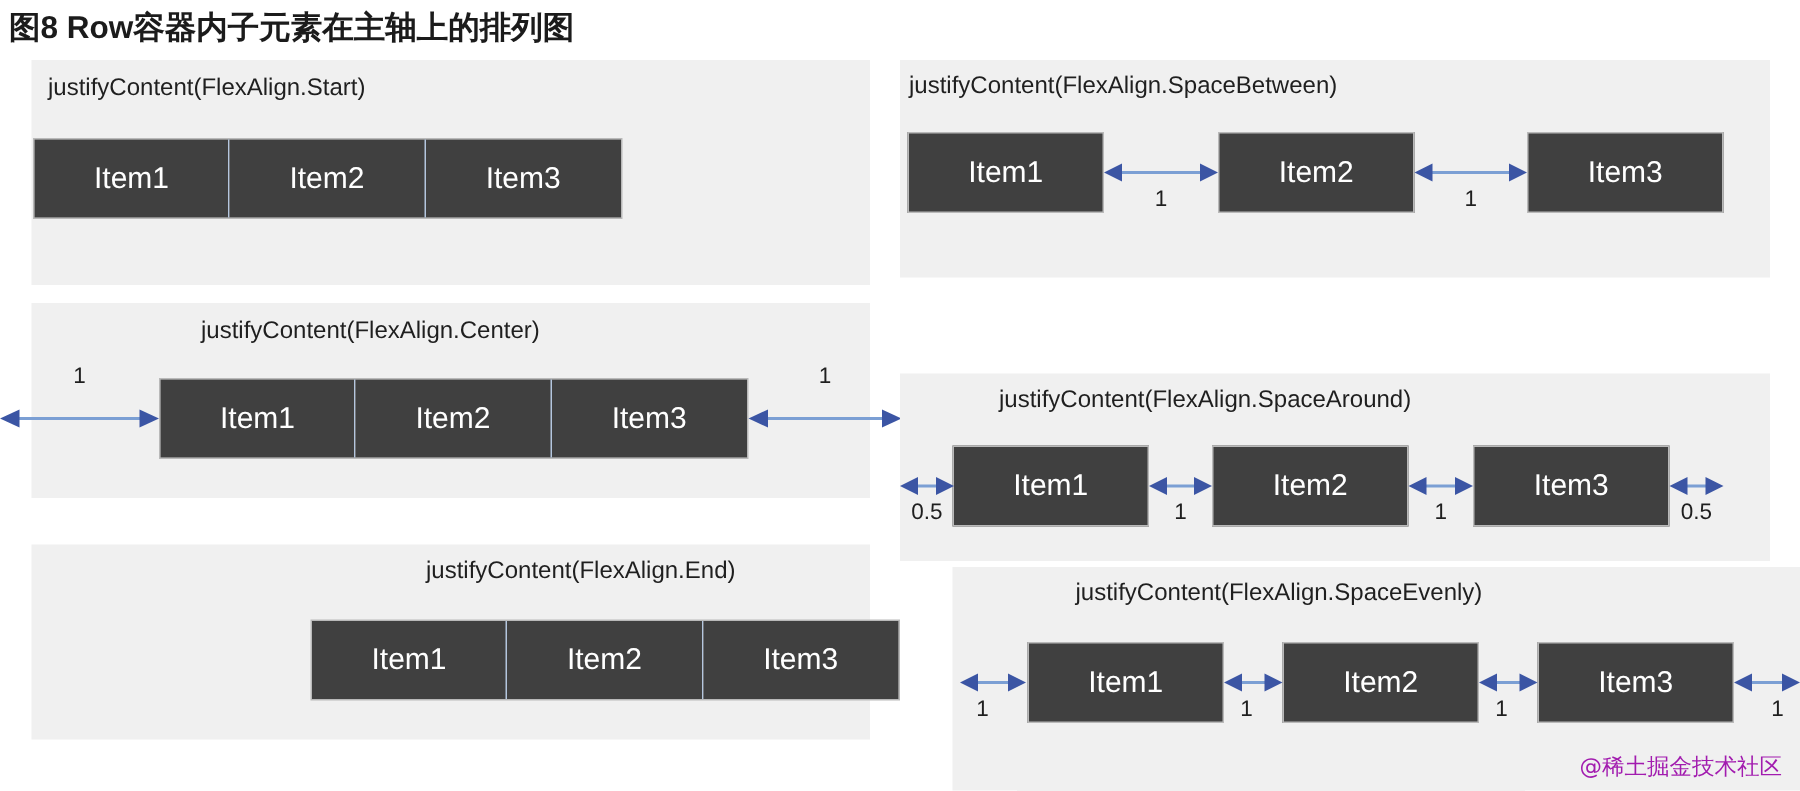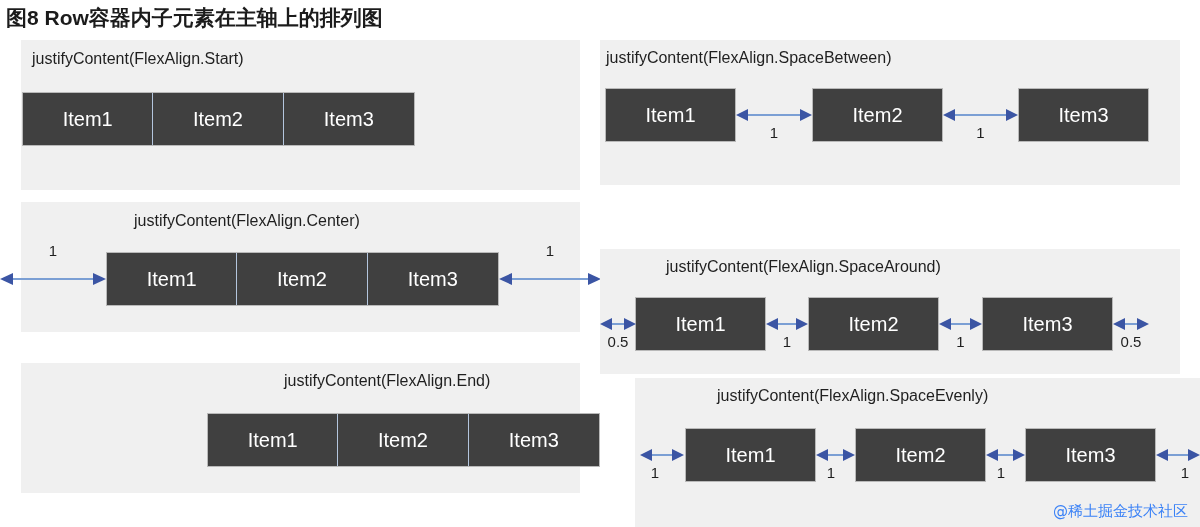--- a/index.html
+++ b/index.html
@@ -42,21 +42,21 @@
 
   .arrow{position:absolute;}
   .arrow svg{display:block;overflow:visible;}
   .gap-label{
     position:absolute;
     font-size:15px;color:#1f1f1f;
     white-space:nowrap;text-align:center;
   }
   #watermark{
     position:absolute;right:12px;bottom:6px;
-    font-size:15px;color:#3b82f6;white-space:nowrap;
+    font-size:15px;color:#a21caf;white-space:nowrap;
     font-family:"DejaVu Sans",sans-serif;
   }
 </style>
 </head>
 <body>
 
 <div id="page-title">图8 Row容器内子元素在主轴上的排列图</div>
 
 <div class="panel" style="left:21px;top:40px;width:559px;height:150px;">
   <div class="panel-caption" style="left:11px;top:10px;">justifyContent(FlexAlign.Start)</div>

